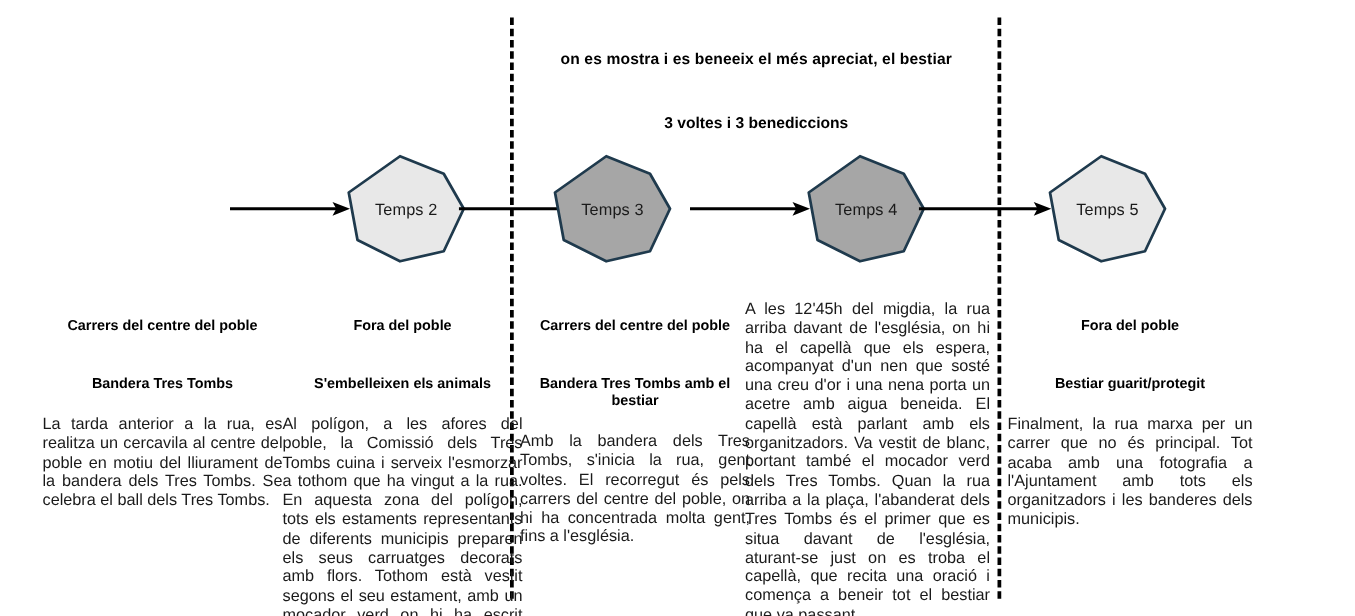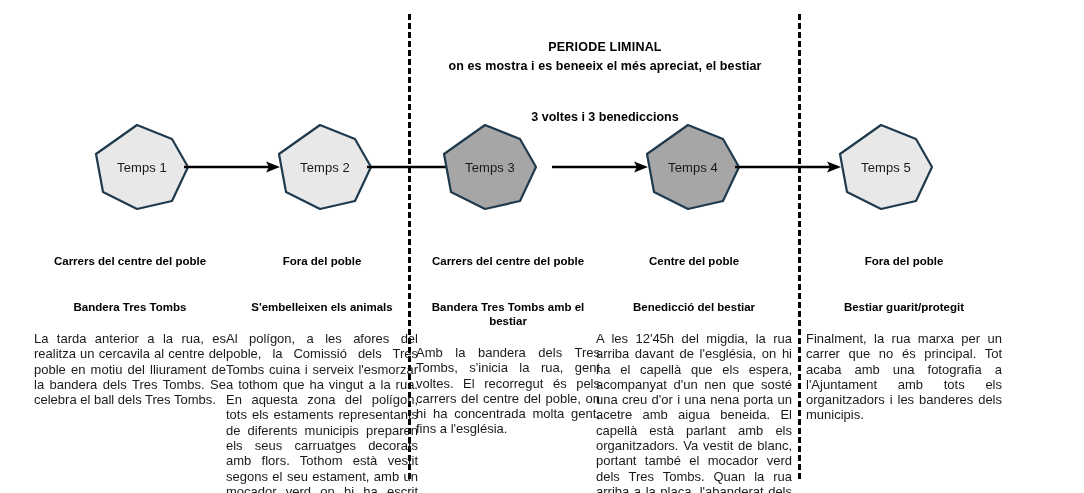--- a/index.html
+++ b/index.html
@@ -141,33 +141,26 @@
 </style>
 </head>
 <body>
 
 <div id="diagram-root">
 
   <div class="divider" id="divider-left"></div>
   <div class="divider" id="divider-right"></div>
 
   <div id="liminal-header">
-    <div class="hdr-title">PERIODE LIMINAL</div>
     <div class="hdr-sub">on es mostra i es beneeix el més apreciat, el bestiar</div>
     <div class="hdr-note">3 voltes i 3 benediccions</div>
   </div>
 
   <div id="flow-row">
 
-    <div class="node-wrap" id="node-1">
-      <svg width="100" height="90" viewBox="0 0 100 90" aria-hidden="true">
-        <polygon points="45,3 80,17 96,45 80,79 45,87 11,70 4,32" fill="#e8e8e8" stroke="#1f3a4d" stroke-width="2.2" stroke-linejoin="round"></polygon>
-      </svg>
-      <span class="node-label">Temps 1</span>
-    </div>
 
     <div class="connector" id="conn-1-2">
       <svg width="96" height="14" viewBox="0 0 96 14" aria-hidden="true">
         <line x1="0" y1="7" x2="86" y2="7" stroke="#000000" stroke-width="2.4"></line>
         <polygon points="96,7 82,1.5 85,7 82,12.5" fill="#000000"></polygon>
       </svg>
     </div>
 
     <div class="node-wrap" id="node-2">
       <svg width="100" height="90" viewBox="0 0 100 90" aria-hidden="true">
@@ -238,24 +231,20 @@
 
   <div class="column" id="col-3">
     <div class="caption">
       <span class="cap-line">Carrers del centre del poble</span>
       <span class="cap-line">Bandera Tres Tombs amb el bestiar</span>
     </div>
     <div class="body-text">Amb la bandera dels Tres Tombs, s'inicia la rua, gent voltes. El recorregut és pels carrers del centre del poble, on hi ha concentrada molta gent, fins a l'església.</div>
   </div>
 
   <div class="column" id="col-4">
-    <div class="caption">
-      <span class="cap-line">Centre del poble</span>
-      <span class="cap-line">Benedicció del bestiar</span>
-    </div>
     <div class="body-text">A les 12'45h del migdia, la rua arriba davant de l'església, on hi ha el capellà que els espera, acompanyat d'un nen que sosté una creu d'or i una nena porta un acetre amb aigua beneida. El capellà està parlant amb els organitzadors. Va vestit de blanc, portant també el mocador verd dels Tres Tombs. Quan la rua arriba a la plaça, l'abanderat dels Tres Tombs és el primer que es situa davant de l'església, aturant-se just on es troba el capellà, que recita una oració i comença a beneir tot el bestiar que va passant.</div>
   </div>
 
   <div class="column" id="col-5">
     <div class="caption">
       <span class="cap-line">Fora del poble</span>
       <span class="cap-line">Bestiar guarit/protegit</span>
     </div>
     <div class="body-text">Finalment, la rua marxa per un carrer que no és principal. Tot acaba amb una fotografia a l'Ajuntament amb tots els organitzadors i les banderes dels municipis.</div>
   </div>

